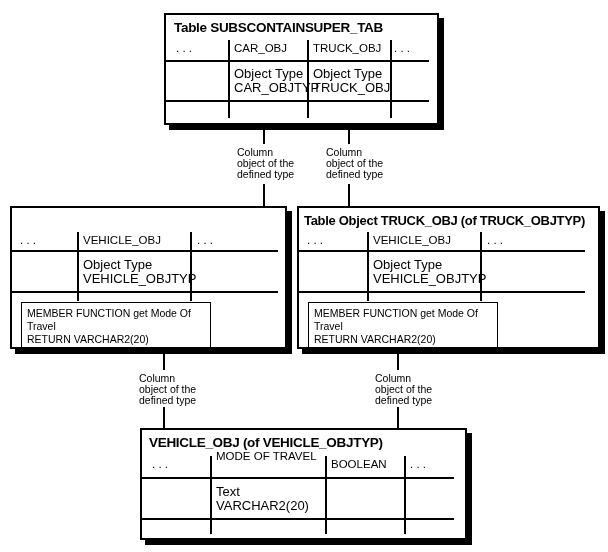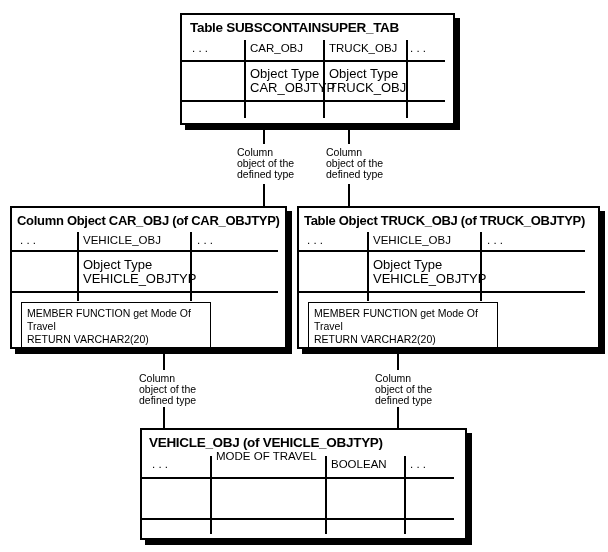--- a/index.html
+++ b/index.html
@@ -67,21 +67,21 @@
     padding: 4px 5px;
     white-space: pre-line;
     box-sizing: border-box;
   }
 </style>
 </head>
 <body>
 
 <div class="canvas">
 
-  <div class="panel" style="left:180px; top:13px; width:275px; height:112px;padding-left:20px;">
+  <div class="panel" style="left:164px; top:13px; width:275px; height:112px;padding-left:20px;">
     <div class="panel-inner">
       <div class="box-title" style="left:8px; top:5px; font-size:13.5px;">Table SUBSCONTAINSUPER_TAB</div>
 
       <div class="hdr" style="left:10px; top:27px;">. . .</div>
       <div class="hdr" style="left:68px; top:27px;">CAR_OBJ</div>
       <div class="hdr" style="left:147px; top:27px;">TRUCK_OBJ</div>
       <div class="hdr" style="left:228px; top:27px;">. . .</div>
 
       <div class="hline" style="left:0; top:45px; width:263px;"></div>
       <div class="hline" style="left:0; top:85px; width:263px;"></div>
@@ -104,21 +104,20 @@
   <div class="conn" style="left:263px; top:184px; height:22px;"></div>
 
   <div class="conn" style="left:348px; top:127px; height:17px;"></div>
   <div class="conn-label" style="left:326px; top:147px;">Column
 object of the
 defined type</div>
   <div class="conn" style="left:348px; top:184px; height:22px;"></div>
 
   <div class="panel" style="left:10px; top:206px; width:277px; height:143px;">
     <div class="panel-inner">
-      <div class="box-title" style="left:5px; top:5px;">Column Object CAR_OBJ (of CAR_OBJTYP)</div>
 
       <div class="hdr" style="left:8px; top:26px;">. . .</div>
       <div class="hdr" style="left:71px; top:26px;">VEHICLE_OBJ</div>
       <div class="hdr" style="left:185px; top:26px;">. . .</div>
 
       <div class="hline" style="left:0; top:42px; width:266px;"></div>
       <div class="hline" style="left:0; top:83px; width:266px;"></div>
 
       <div class="cell" style="left:71px; top:50px;">Object Type
 VEHICLE_OBJTYP</div>
@@ -170,20 +169,22 @@
       <div class="box-title" style="left:7px; top:5px; font-size:13.5px;text-align:right;">VEHICLE_OBJ (of VEHICLE_OBJTYP)</div>
 
       <div class="hdr" style="left:10px; top:28px;">. . .</div>
       <div class="hdr" style="left:74px; top:20px;">MODE OF TRAVEL</div>
       <div class="hdr" style="left:189px; top:28px;">BOOLEAN</div>
       <div class="hdr" style="left:268px; top:28px;">. . .</div>
 
       <div class="hline" style="left:0; top:47px; width:312px;"></div>
       <div class="hline" style="left:0; top:88px; width:312px;"></div>
 
+      <div class="cell" style="left:74px; top:55px;">Text
+VARCHAR2(20)</div>
 
       <div class="vline" style="left:68px;  top:26px; height:78px;"></div>
       <div class="vline" style="left:183px; top:26px; height:78px;"></div>
       <div class="vline" style="left:262px; top:26px; height:78px;"></div>
     </div>
   </div>
 
 </div>
 
 </body></html>

